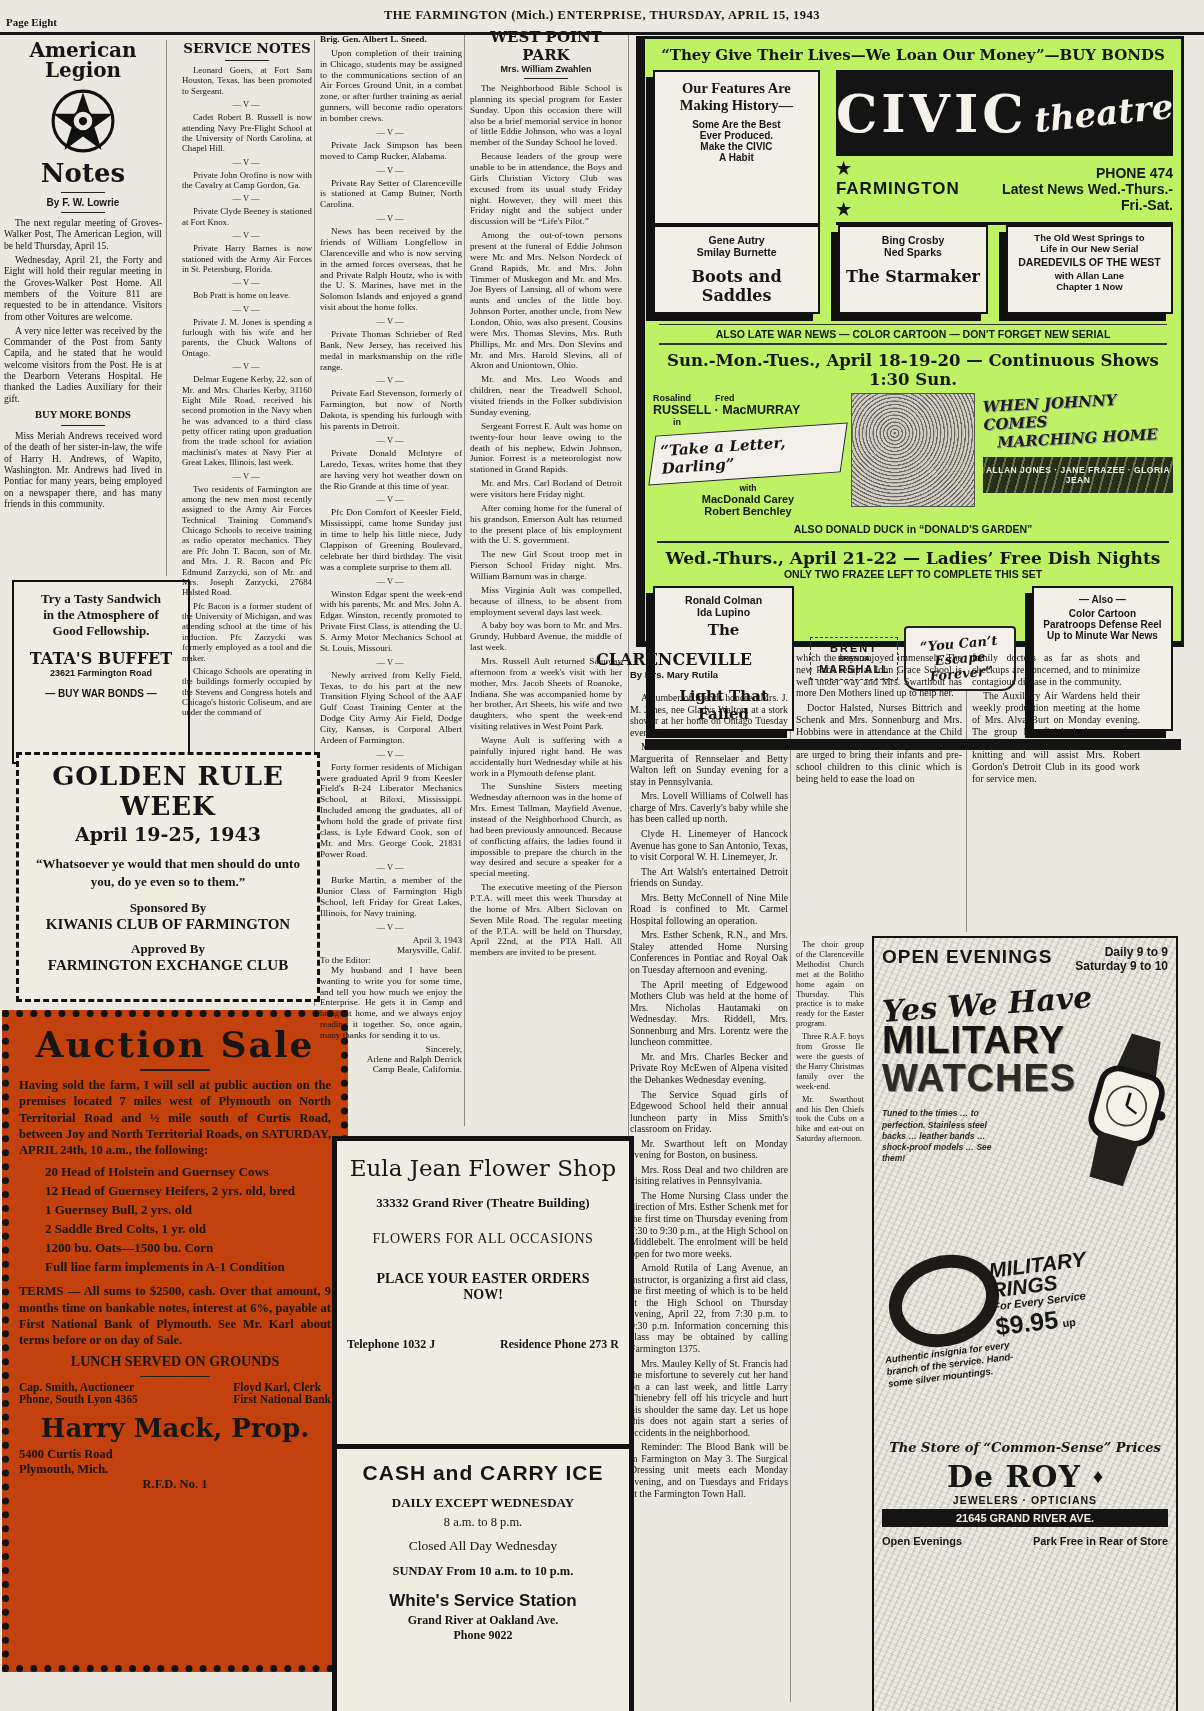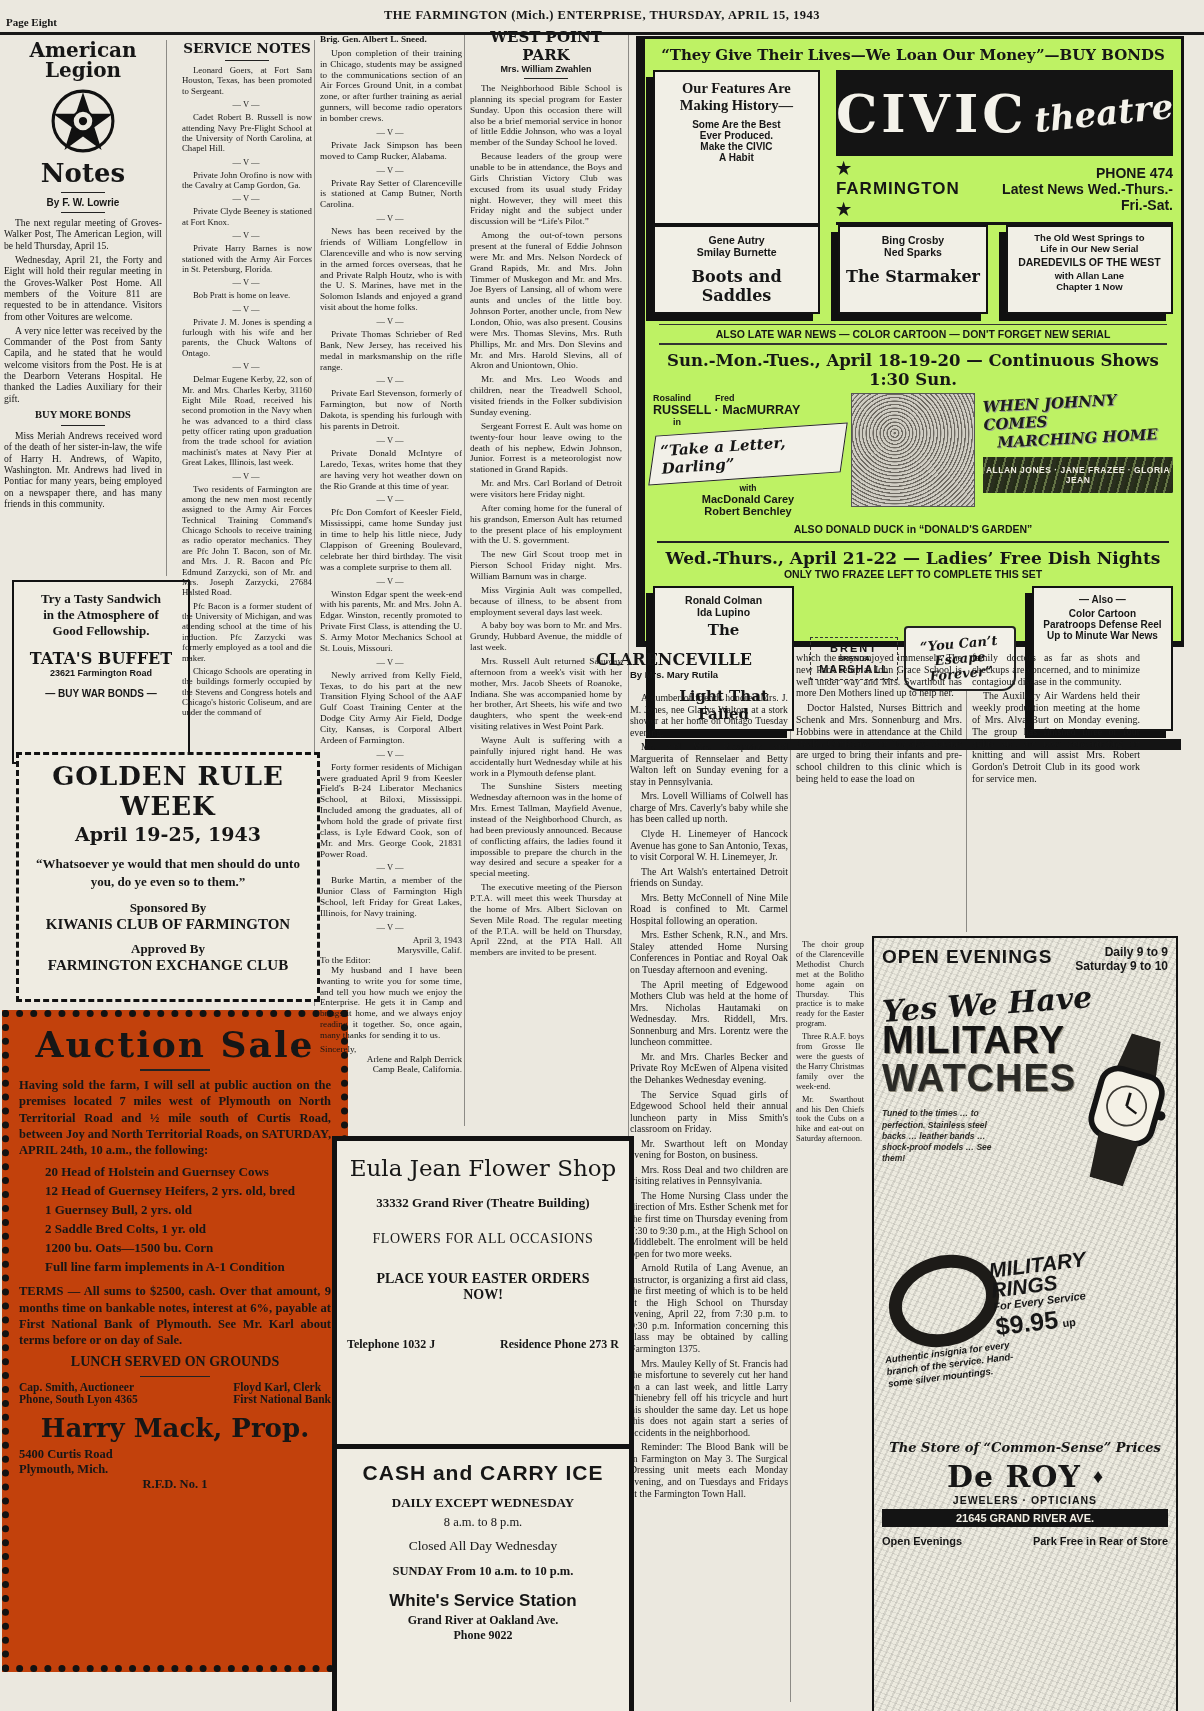--- a/index.html
+++ b/index.html
@@ -160,21 +160,21 @@
     <div class="vsep">—V—</div>
     <p class="np">Forty former residents of Michigan were graduated April 9 from Keesler Field's B-24 Liberator Mechanics School, at Biloxi, Mississippi. Included among the graduates, all of whom hold the grade of private first class, is Lyle Edward Cook, son of Mr. and Mrs. George Cook, 21831 Power Road.</p>
     <div class="vsep">—V—</div>
     <p class="np">Burke Martin, a member of the Junior Class of Farmington High School, left Friday for Great Lakes, Illinois, for Navy training.</p>
     <div class="vsep">—V—</div>
     <div>
       <div style="text-align:right;">April 3, 1943</div>
       <div style="text-align:right;">Marysville, Calif.</div>
       <div>To the Editor:</div>
       <p class="np">My husband and I have been wanting to write you for some time, and tell you how much we enjoy the Enterprise. He gets it in Camp and brings it home, and we always enjoy reading it together. So, once again, many thanks for sending it to us.</p>
-      <div style="text-align:left;">Sincerely,</div>
+      <div style="text-align:right;">Sincerely,</div>
       <div style="text-align:right;">Arlene and Ralph Derrick</div>
       <div style="text-align:right;">Camp Beale, California.</div>
     </div>
   </div>
 
   <div class="col" style="left:470px;top:28px;width:152px;height:1098px;font-size:9.2px;">
     <div class="ctr" style="font:700 15px 'DejaVu Serif',serif;">WEST POINT PARK</div>
     <div class="ctr sans" style="font-size:9px;font-weight:700;">Mrs. William Zwahlen</div>
     <div class="srule"></div>
     <p class="np">The Neighborhood Bible School is planning its special program for Easter Sunday. Upon this occasion there will also be a brief memorial service in honor of little Eddie Johnson, who was a loyal member of the Sunday School he loved.</p>
@@ -214,21 +214,21 @@
           <span class="sans" style="font-size:17px;font-weight:700;letter-spacing:1px;">★ FARMINGTON ★</span>
           <span class="sans" style="font-size:14px;font-weight:700;text-align:right;">
             <span>PHONE 474</span><br>
             <span>Latest News Wed.-Thurs.-Fri.-Sat.</span>
           </span>
         </div>
       </div>
     </div>
 
 
-    <div style="display:flex;gap:18px;justify-content:flex-end;">
+    <div style="display:flex;gap:18px;justify-content:flex-start;">
       <div class="box3d ctr" style="width:158px;padding:7px 4px;">
         <div class="sans" style="font-size:10.5px;font-weight:700;">Gene Autry</div>
         <div class="sans" style="font-size:10.5px;font-weight:700;">Smilay Burnette</div>
         <div style="font:700 16px 'DejaVu Serif',serif;margin-top:9px;">Boots and Saddles</div>
       </div>
       <div class="box3d ctr" style="width:140px;padding:7px 4px;">
         <div class="sans" style="font-size:10.5px;font-weight:700;">Bing Crosby</div>
         <div class="sans" style="font-size:10.5px;font-weight:700;">Ned Sparks</div>
         <div style="font:700 16px 'DejaVu Serif',serif;margin-top:9px;">The Starmaker</div>
       </div>

